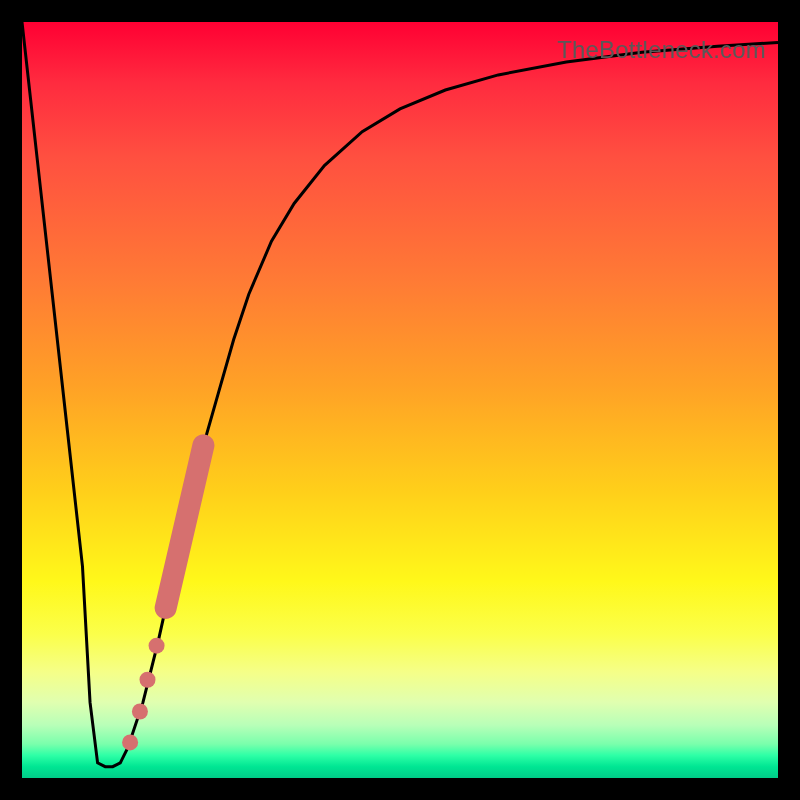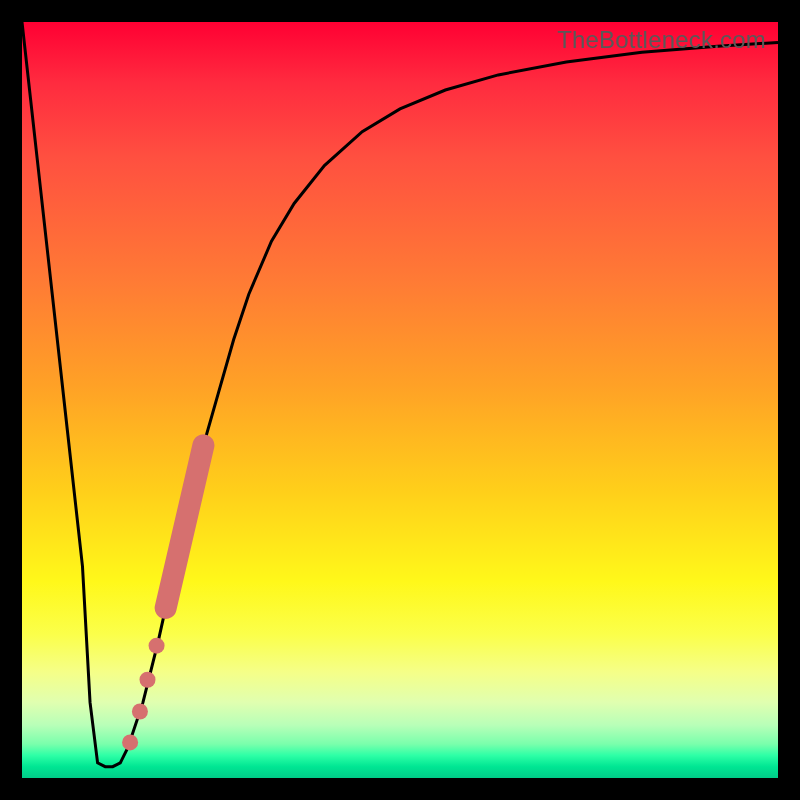--- a/index.html
+++ b/index.html
@@ -42,21 +42,21 @@
       #e0ffb0 90%,
       #b8ffb8 93%,
       #7affac 95.5%,
       #2effa6 97%,
       #00e693 98.5%,
       #00cc88 100%
     );
   }
   .watermark {
     position: absolute;
-    top: 4px;
+    top: 14px;
     right: 12px;
     color: #595959;
     font-size: 24px;
     font-weight: 400;
     letter-spacing: 0.2px;
     user-select: none;
   }
   svg {
     position: absolute;
     inset: 0;

